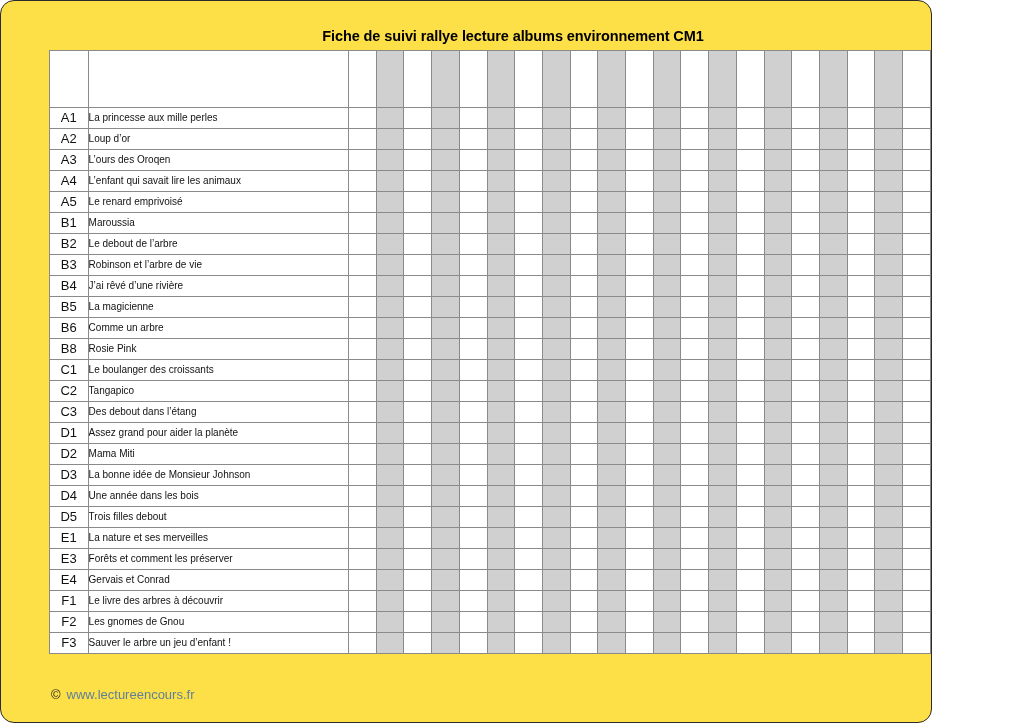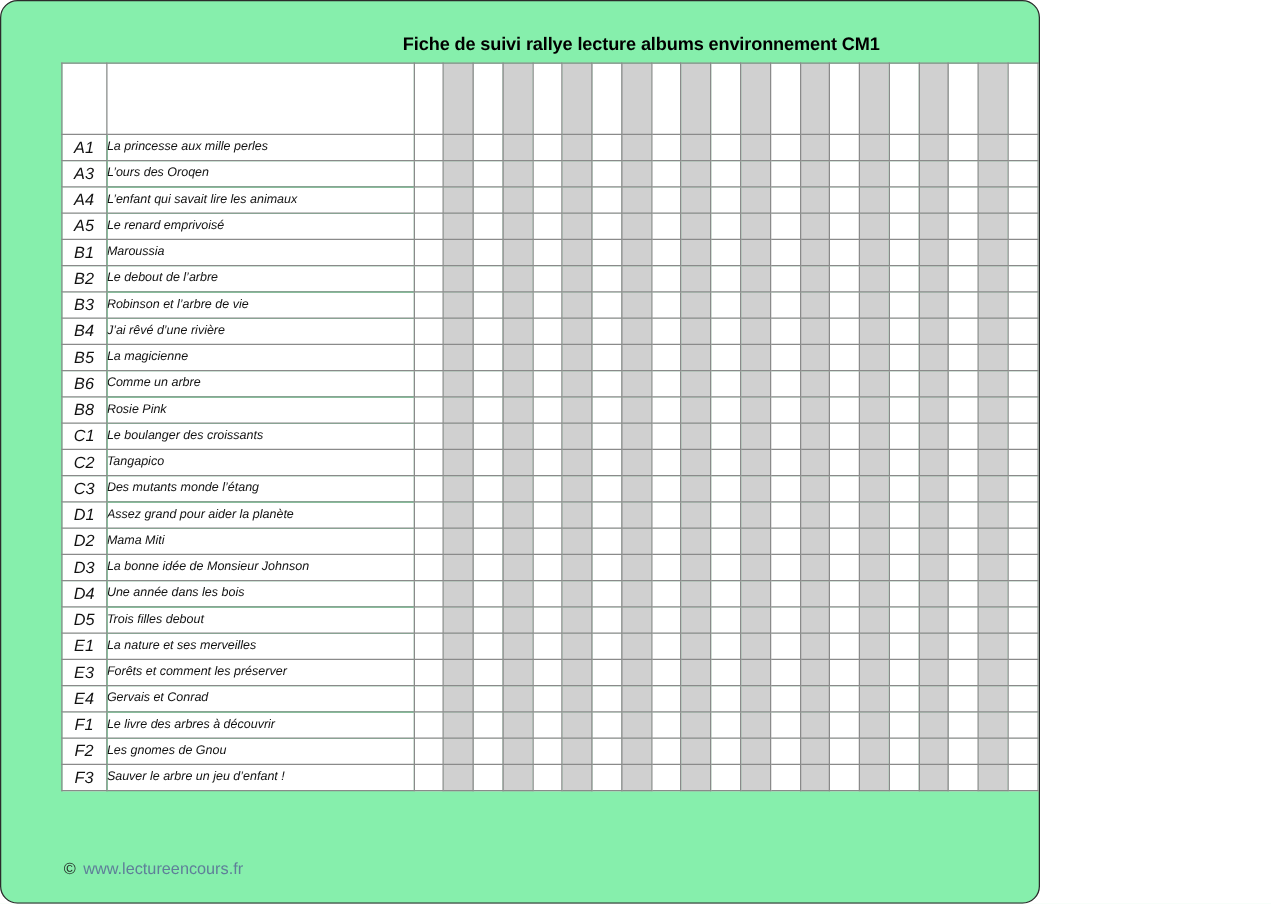--- a/index.html
+++ b/index.html
@@ -6,43 +6,42 @@
   html, body {
     margin: 0;
     padding: 0;
     width: 1024px;
     height: 723px;
     background: #ffffff;
     font-family: "Liberation Sans", sans-serif;
   }
   #page {
     position: relative;
-    width: 832px;
+    width: 932px;
     height: 723px;
-    background: #86efac;
+    background: #fde047;
     border: 1.5px solid #2b2b2b;
     border-radius: 14px;
     overflow: hidden;
   }
   #doc-title {
     position: absolute;
     top: 27px;
     left: 0;
     width: 1024px;
     text-align: center;
     font-size: 14.5px;
     font-weight: bold;
     color: #000000;
     letter-spacing: -0.1px;
   }
   #grid-wrap {
     position: absolute;
     left: 48px;
     top: 49px;
-    font-style: italic;
   }
   table.rallye {
     border-collapse: collapse;
     table-layout: fixed;
     border: 1px solid #8a8a8a;
   }
   table.rallye td, table.rallye th {
     border: 1px solid #8a8a8a;
     padding: 0;
     margin: 0;
@@ -175,20 +174,45 @@
             <td class="cell-track track-gray"></td>
             <td class="cell-track"></td>
             <td class="cell-track track-gray"></td>
             <td class="cell-track"></td>
             <td class="cell-track track-gray"></td>
             <td class="cell-track"></td>
             <td class="cell-track track-gray"></td>
             <td class="cell-track"></td>
           </tr>
           <tr class="data-row">
+            <td class="cell-code">A2</td>
+            <td class="cell-title">Loup d’or</td>
+            <td class="cell-track"></td>
+            <td class="cell-track track-gray"></td>
+            <td class="cell-track"></td>
+            <td class="cell-track track-gray"></td>
+            <td class="cell-track"></td>
+            <td class="cell-track track-gray"></td>
+            <td class="cell-track"></td>
+            <td class="cell-track track-gray"></td>
+            <td class="cell-track"></td>
+            <td class="cell-track track-gray"></td>
+            <td class="cell-track"></td>
+            <td class="cell-track track-gray"></td>
+            <td class="cell-track"></td>
+            <td class="cell-track track-gray"></td>
+            <td class="cell-track"></td>
+            <td class="cell-track track-gray"></td>
+            <td class="cell-track"></td>
+            <td class="cell-track track-gray"></td>
+            <td class="cell-track"></td>
+            <td class="cell-track track-gray"></td>
+            <td class="cell-track"></td>
+          </tr>
+          <tr class="data-row">
             <td class="cell-code">A3</td>
             <td class="cell-title">L’ours des Oroqen</td>
             <td class="cell-track"></td>
             <td class="cell-track track-gray"></td>
             <td class="cell-track"></td>
             <td class="cell-track track-gray"></td>
             <td class="cell-track"></td>
             <td class="cell-track track-gray"></td>
             <td class="cell-track"></td>
             <td class="cell-track track-gray"></td>
@@ -476,21 +500,21 @@
             <td class="cell-track"></td>
             <td class="cell-track track-gray"></td>
             <td class="cell-track"></td>
             <td class="cell-track track-gray"></td>
             <td class="cell-track"></td>
             <td class="cell-track track-gray"></td>
             <td class="cell-track"></td>
           </tr>
           <tr class="data-row">
             <td class="cell-code">C3</td>
-            <td class="cell-title">Des mutants monde l’étang</td>
+            <td class="cell-title">Des debout dans l’étang</td>
             <td class="cell-track"></td>
             <td class="cell-track track-gray"></td>
             <td class="cell-track"></td>
             <td class="cell-track track-gray"></td>
             <td class="cell-track"></td>
             <td class="cell-track track-gray"></td>
             <td class="cell-track"></td>
             <td class="cell-track track-gray"></td>
             <td class="cell-track"></td>
             <td class="cell-track track-gray"></td>

